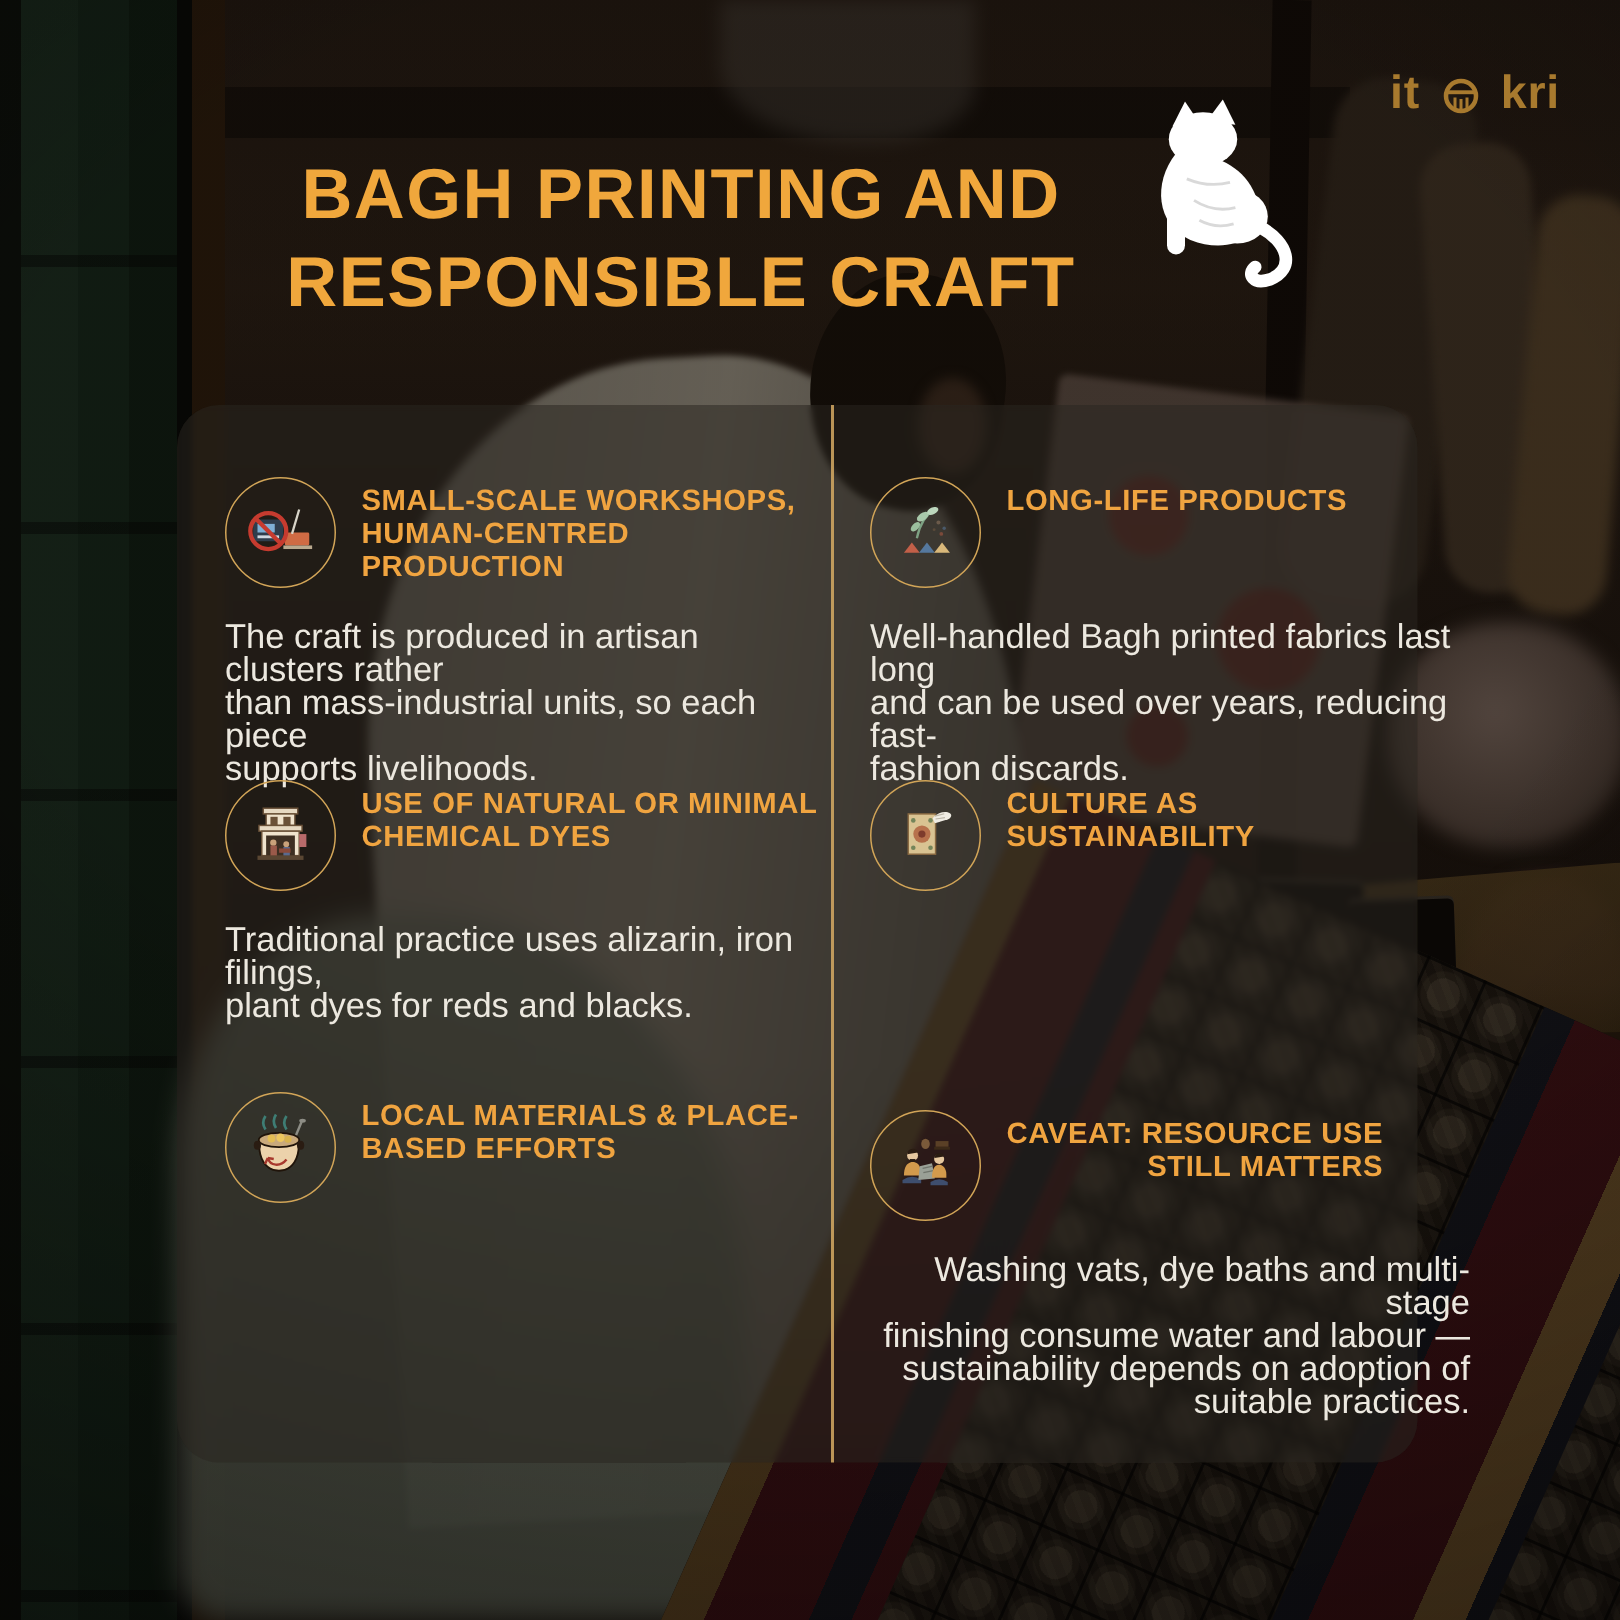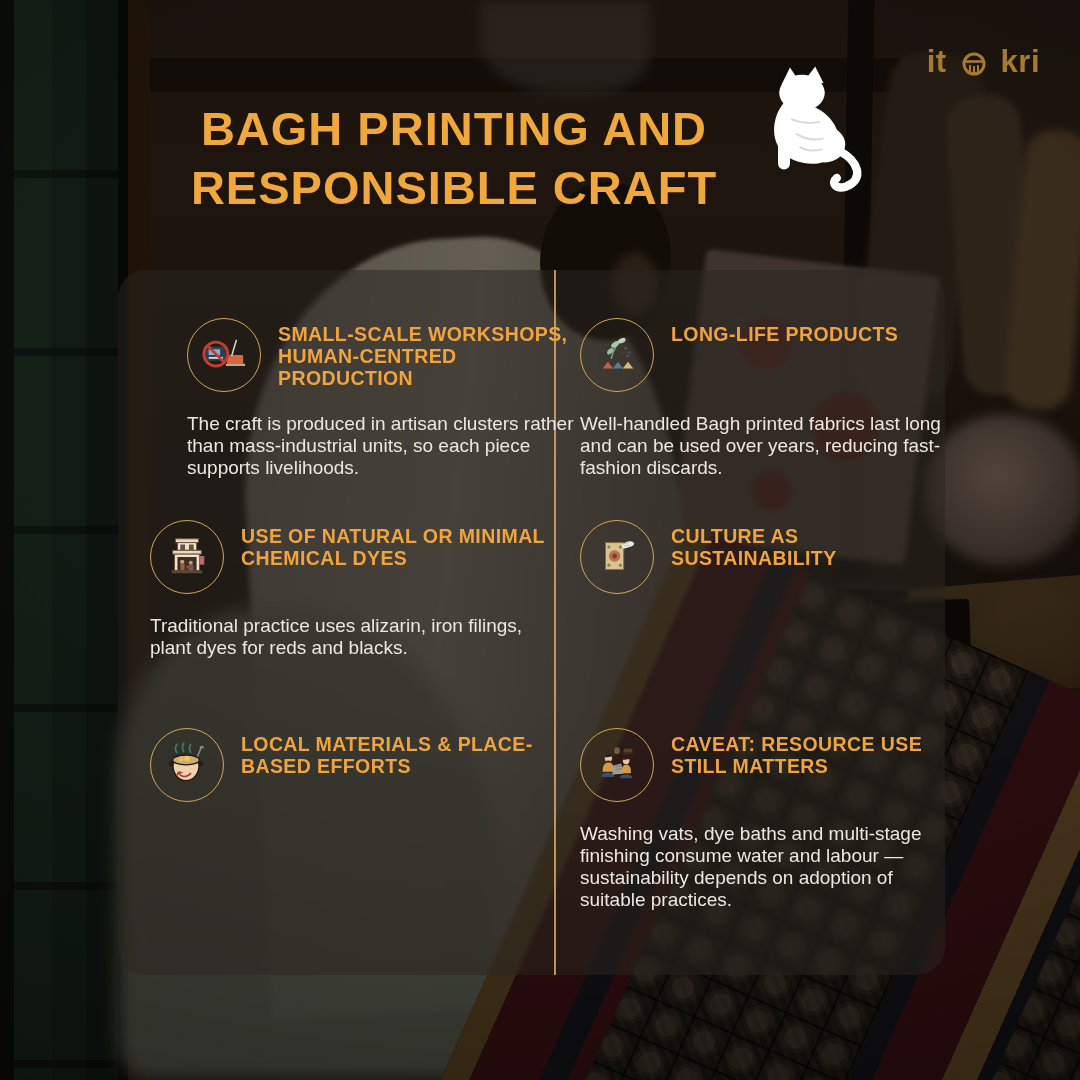--- a/index.html
+++ b/index.html
@@ -67,29 +67,29 @@
     font-size:31px;letter-spacing:.5px;display:flex;align-items:center;gap:14px;}
   .logo svg{display:block;margin:4px 1px 0 1px;}
   .cat{position:absolute;left:748px;top:64px;z-index:2;}
   .title{position:absolute;left:0;top:99px;width:908px;text-align:center;z-index:3;
     color:#f0a73c;font-size:47px;font-weight:bold;letter-spacing:1px;line-height:59px;}
   
   .panel{position:absolute;left:118px;top:270px;width:827px;height:705px;z-index:4;
     border-radius:28px;background:rgba(42,39,33,.52);backdrop-filter:blur(2px);}
   .divider{position:absolute;left:436px;top:0;width:2px;height:100%;background:rgba(214,170,100,.85);}
   .block{position:absolute;width:400px;}
-  .b1{left:32px;top:48px;margin-left:37px;}  .b2{left:462px;top:48px;}
+  .b1{left:32px;top:48px;}  .b2{left:462px;top:48px;}
   .b3{left:32px;top:250px;} .b4{left:462px;top:250px;}
-  .b5{left:32px;top:458px;} .b6{left:462px;top:458px;}
+  .b5{left:32px;top:458px;} .b6{left:462px;top:470px;text-align:right;}
   .block-head{display:flex;align-items:flex-start;gap:17px;}
   .icon-circle{flex:0 0 auto;width:72px;height:72px;border:1.6px solid #d2a558;border-radius:50%;
     display:flex;align-items:center;justify-content:center;}
   .block h3{margin:5px 0 0 0;color:#f0a440;font-size:19.5px;line-height:22px;
     letter-spacing:.4px;font-weight:bold;white-space:pre-line;}
-  .block p{margin:21px 0 0 0;color:#ece8df;font-size:19px;line-height:22px;white-space:pre-line;}
+  .block p{margin:21px 0 0 0;color:#ece8df;font-size:23px;line-height:22px;white-space:pre-line;}
 </style>
 </head>
 <body>
 
 <div class="canvas">
 
   <div class="bg">
     <div class="bg-wall"></div>
     <div class="wall-stripe"></div>
     <div class="cloth-hint"></div>

